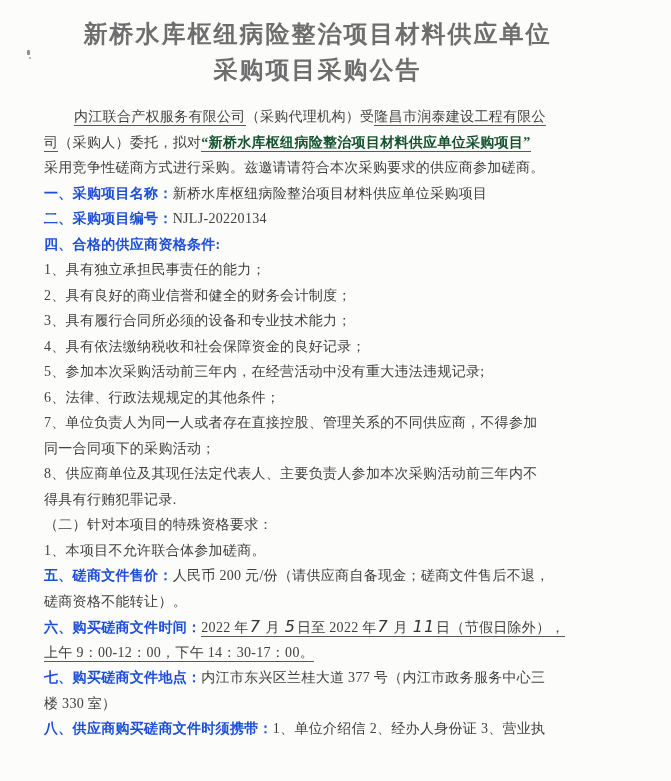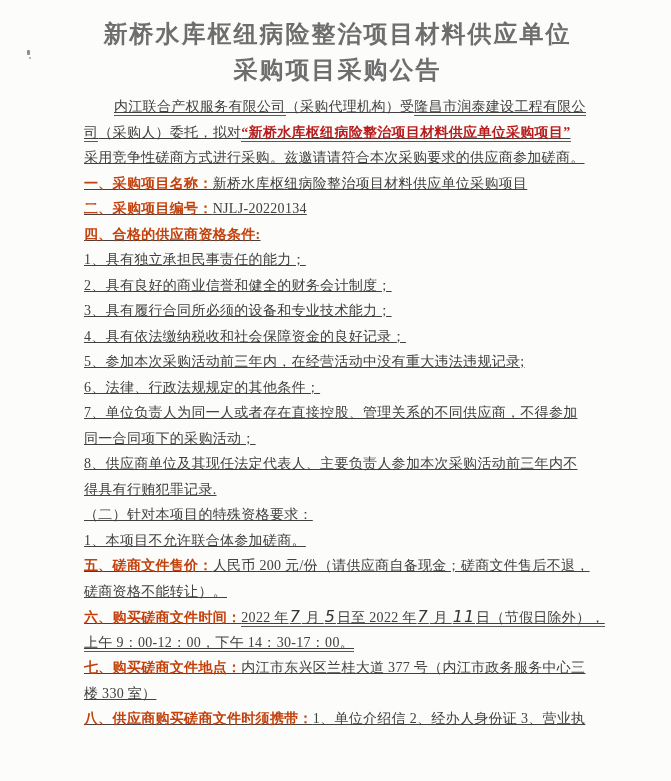--- a/index.html
+++ b/index.html
@@ -6,47 +6,47 @@
   .page {
     position: relative;
     width: 671px;
     height: 781px;
     margin: 0 auto;
     background: #fcfcfb;
     overflow: hidden;
     font-family: "Liberation Serif", "DejaVu Serif", serif;
     color: #414141;
     box-sizing: border-box;
-    padding: 16px 60px 0 84px;
+    padding: 16px 60px 0 44px;
   }
   .title {
     text-align: center;
     font-size: 24px;
     line-height: 36px;
     font-weight: 600;
     color: #6e6e6e;
     letter-spacing: 2px;
     white-space: nowrap;
     margin-left: -20px;
   }
-  .body-block { margin-top: 6px; text-decoration: underline; }
+  .body-block { margin-top: 16px; }
   .line {
     font-size: 14px;
     line-height: 25.5px;
     height: 25.5px;
     white-space: nowrap;
     letter-spacing: 0.3px;
   }
   .indent { text-indent: 30px; }
-  .lbl { font-weight: bold; color: #c2410c; }
+  .lbl { font-weight: bold; color: #1d4ed8; }
   .u {
     border-bottom: 1px solid #5a5a5a;
     padding-bottom: 1px;
   }
-  .b { font-weight: bold; color: #b91c1c; }
+  .b { font-weight: bold; color: #14532d; }
   .hw {
     font-family: "DejaVu Sans", cursive;
     font-style: italic;
     font-size: 16px;
     color: #353535;
     letter-spacing: 1px;
     padding: 0 1px;
   }
   .speck {
     position: absolute;

